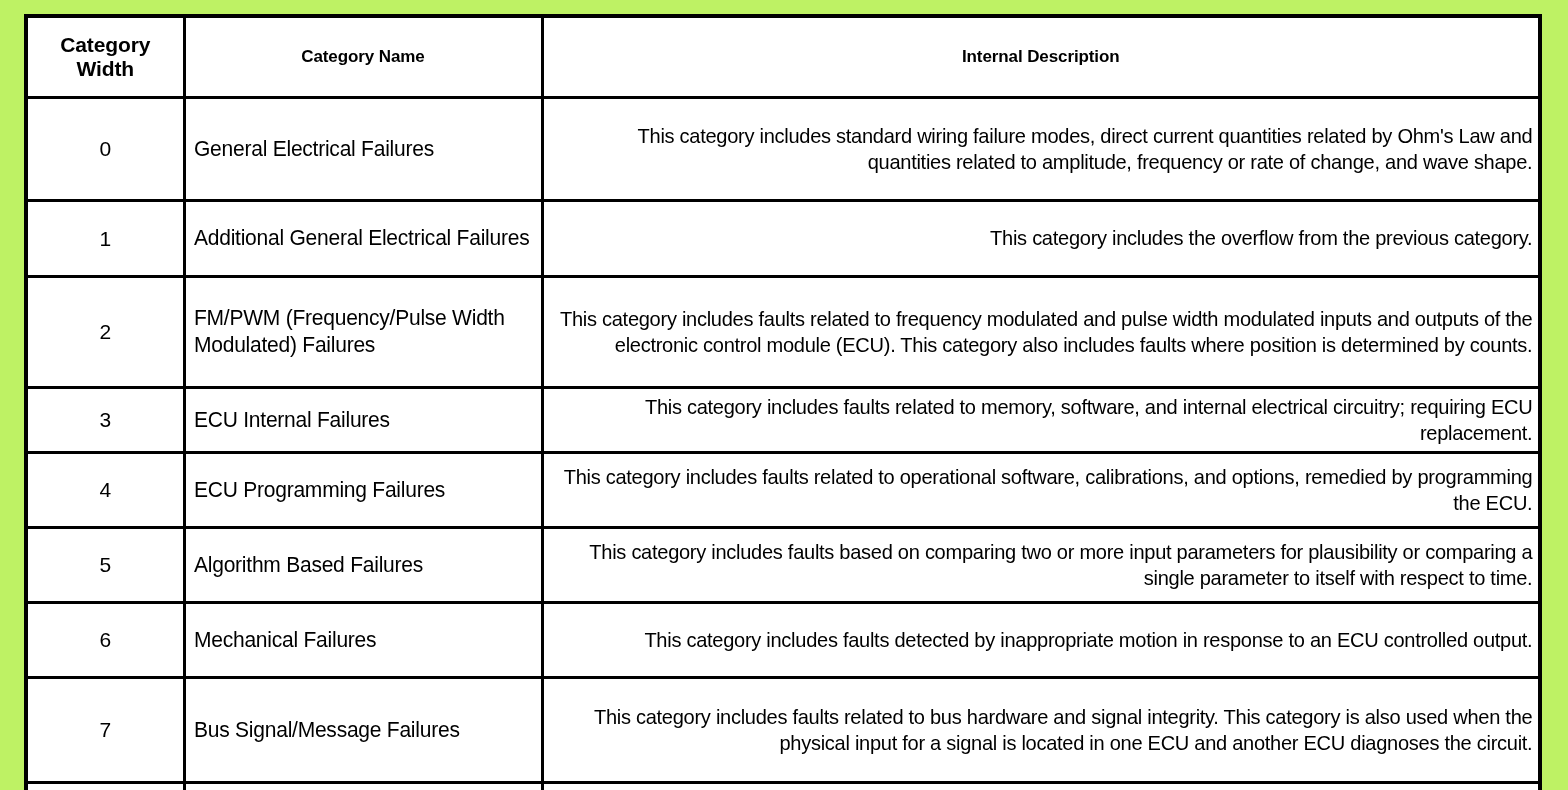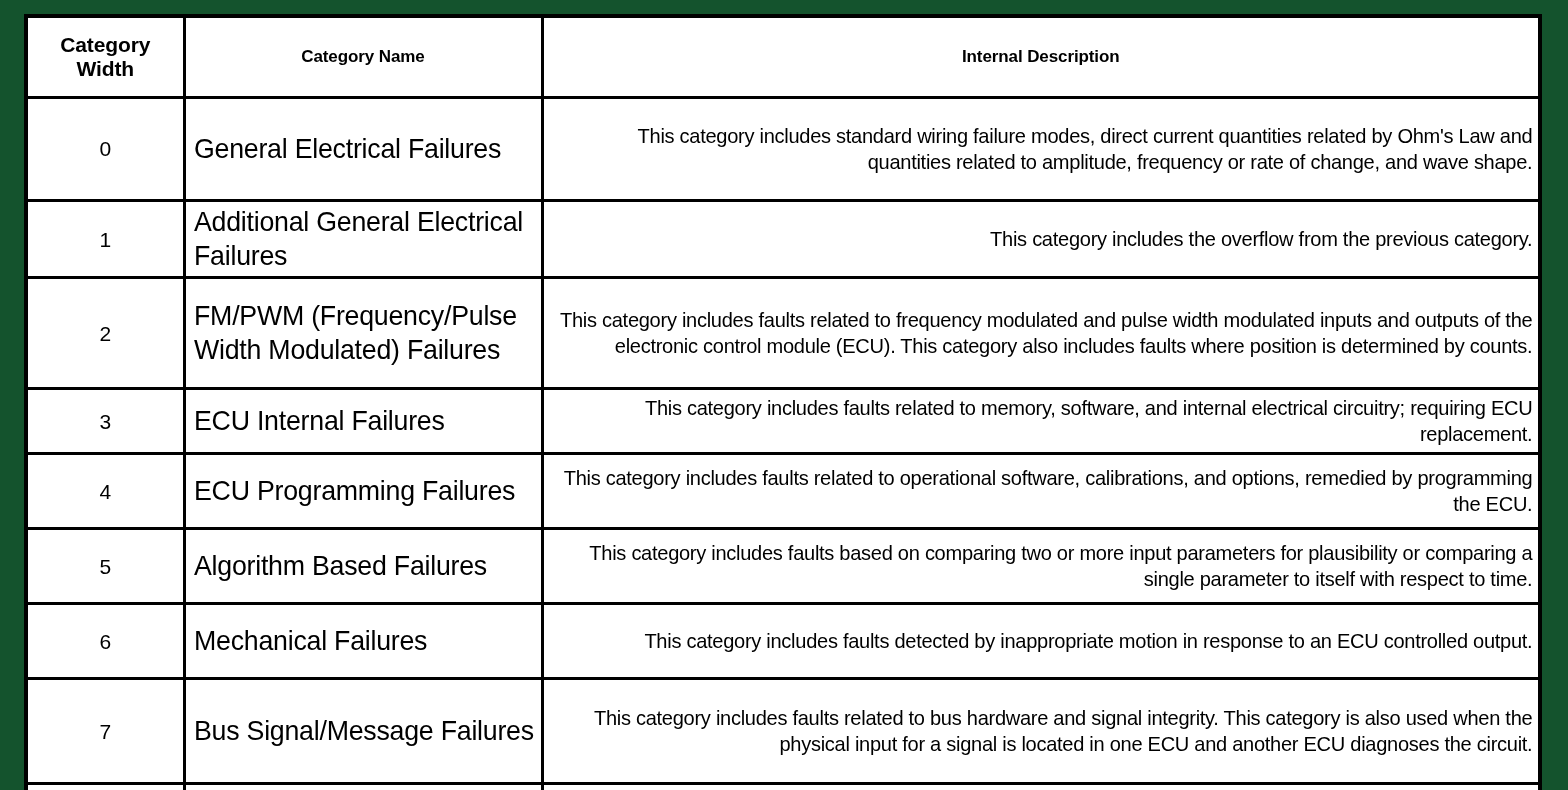--- a/index.html
+++ b/index.html
@@ -12,21 +12,21 @@
     height: 790px;
     font-family: "Liberation Sans", "DejaVu Sans", sans-serif;
     color: #000000;
     overflow: hidden;
   }
 
   .page {
     position: relative;
     width: 1568px;
     height: 790px;
-    background: #14532d;
+    background: #bef264;
   }
 
   
   .cat-table {
     position: absolute;
     left: 24px;
     top: 14px;
     width: 1514px;
     border-collapse: collapse;
     table-layout: fixed;
@@ -76,21 +76,21 @@
   td.num-cell {
     text-align: center;
     font-size: 21px;
     font-weight: normal;
     line-height: 1.2;
     padding: 2px 4px;
   }
 
   td.name-cell {
     text-align: left;
-    font-size: 28px;
+    font-size: 22px;
     line-height: 1.22;
     padding: 3px 5px 3px 8px;
     letter-spacing: -0.25px;
   }
 
   td.desc-cell {
     text-align: right;
     font-size: 21px;
     line-height: 1.26;
     padding: 3px 6px 3px 7px;

